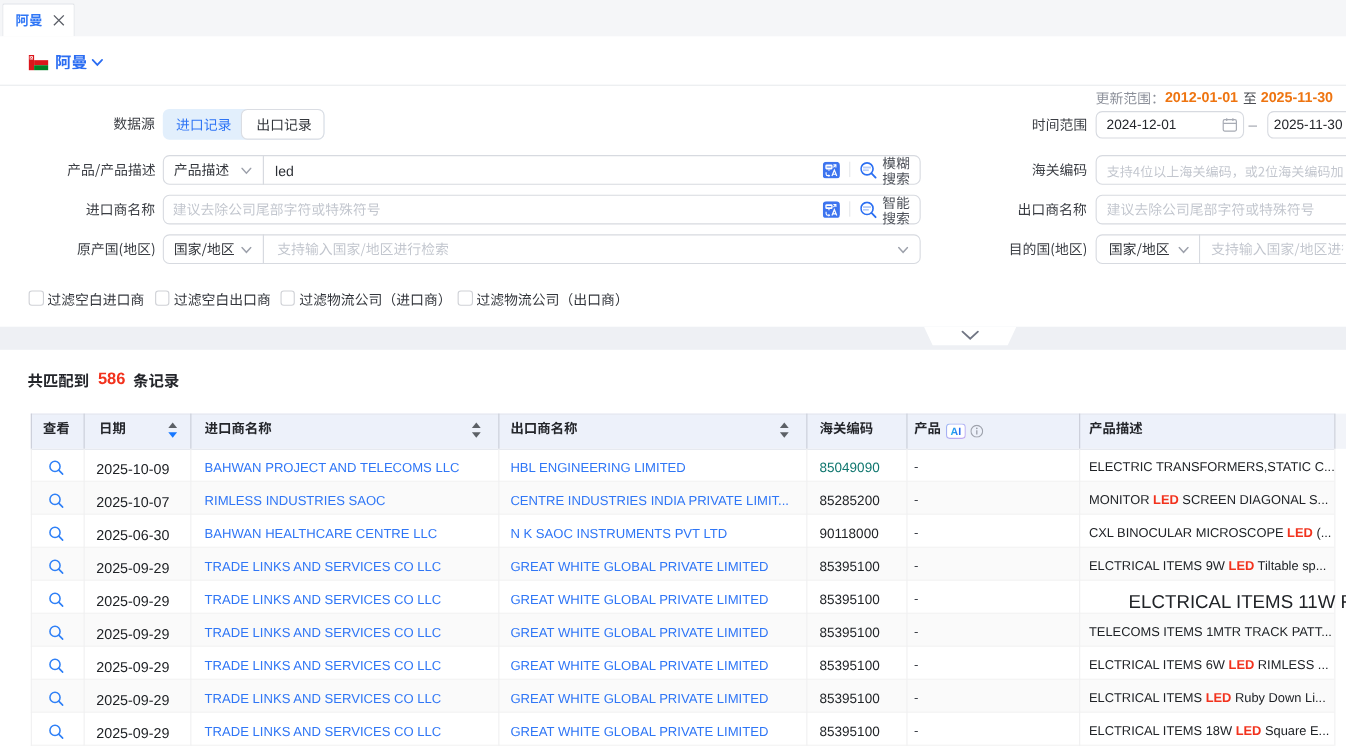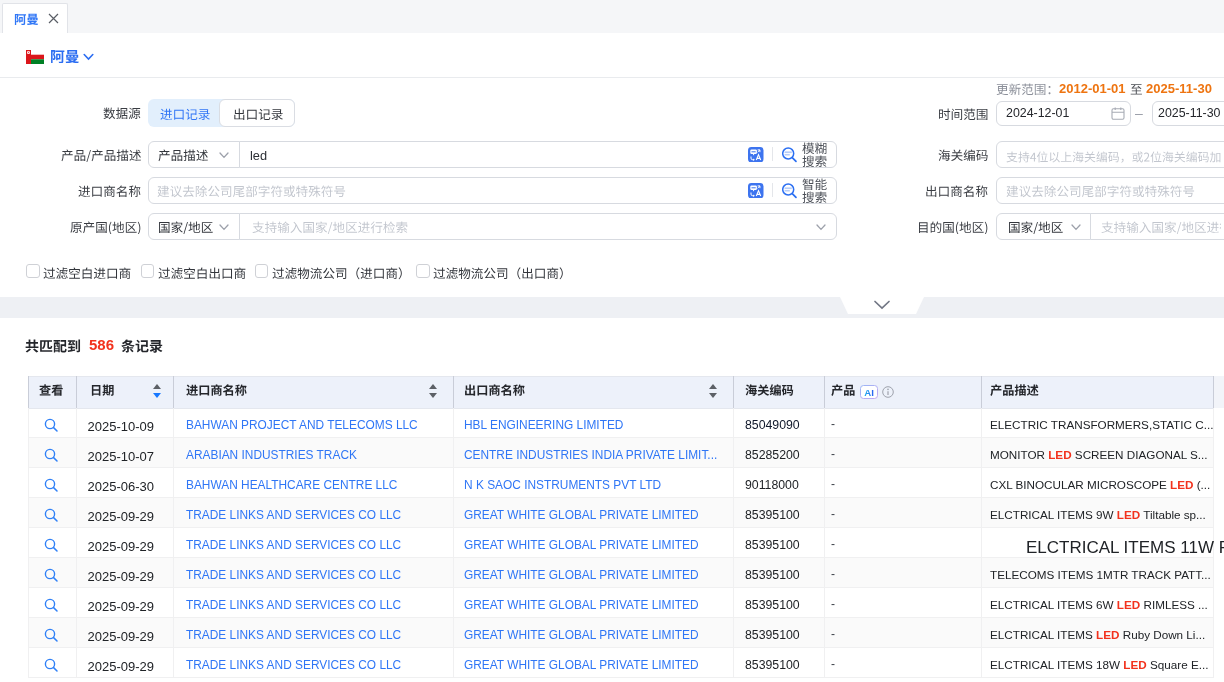--- a/index.html
+++ b/index.html
@@ -473,29 +473,29 @@
 <path d="M6 5.2 V9" stroke="#9ea2ac" stroke-width="1.2"></path>
     <circle cx="6" cy="3.4" r="0.8" fill="#9ea2ac"></circle>
 </svg>
 <svg class="abs" style="left:44px;top:417.5px" width="14" height="14" viewBox="0 0 14 14">
     <circle cx="6" cy="6" r="4.6" stroke="#2f80f7" stroke-width="1.4" fill="none"></circle>
     <path d="M9.6 9.6 L13 13" stroke="#2f80f7" stroke-width="1.5" stroke-linecap="round"></path>
   </svg>
 <div class="abs" style="left:87.5px;top:418.5px;font-size:13px;color:#202327">2025-10-09</div>
 <div class="abs" style="left:186px;top:418.2px;font-size:11.9px;color:#2f76f6">BAHWAN PROJECT AND TELECOMS LLC</div>
 <div class="abs" style="left:464px;top:418.2px;width:262px;overflow:hidden;white-space:nowrap;font-size:11.9px;color:#2f76f6">HBL ENGINEERING LIMITED</div>
-<div class="abs" style="left:745px;top:418.4px;font-size:12.3px;color:#0f172a">85049090</div>
+<div class="abs" style="left:745px;top:418.4px;font-size:12.3px;color:#0f766e">85049090</div>
 <div class="abs" style="left:831px;top:416.5px;font-size:12px;color:#3c4048">-</div>
 <div class="abs" style="left:990px;top:418.4px;width:224px;overflow:hidden;white-space:nowrap;font-size:11.7px;color:#202327">ELECTRIC TRANSFORMERS,STATIC C...</div>
 <svg class="abs" style="left:44px;top:447.5px" width="14" height="14" viewBox="0 0 14 14">
     <circle cx="6" cy="6" r="4.6" stroke="#2f80f7" stroke-width="1.4" fill="none"></circle>
     <path d="M9.6 9.6 L13 13" stroke="#2f80f7" stroke-width="1.5" stroke-linecap="round"></path>
   </svg>
 <div class="abs" style="left:87.5px;top:448.5px;font-size:13px;color:#202327">2025-10-07</div>
-<div class="abs" style="left:186px;top:448.2px;font-size:11.9px;color:#2f76f6">ARABIAN INDUSTRIES TRACK</div>
+<div class="abs" style="left:186px;top:448.2px;font-size:11.9px;color:#2f76f6">RIMLESS INDUSTRIES SAOC</div>
 <div class="abs" style="left:464px;top:448.2px;width:262px;overflow:hidden;white-space:nowrap;font-size:11.9px;color:#2f76f6">CENTRE INDUSTRIES INDIA PRIVATE LIMIT...</div>
 <div class="abs" style="left:745px;top:448.4px;font-size:12.3px;color:#202327">85285200</div>
 <div class="abs" style="left:831px;top:446.5px;font-size:12px;color:#3c4048">-</div>
 <div class="abs" style="left:990px;top:448.4px;width:224px;overflow:hidden;white-space:nowrap;font-size:11.7px;color:#202327">MONITOR <b style="color:#f2321d">LED</b> SCREEN DIAGONAL S...</div>
 <svg class="abs" style="left:44px;top:477.5px" width="14" height="14" viewBox="0 0 14 14">
     <circle cx="6" cy="6" r="4.6" stroke="#2f80f7" stroke-width="1.4" fill="none"></circle>
     <path d="M9.6 9.6 L13 13" stroke="#2f80f7" stroke-width="1.5" stroke-linecap="round"></path>
   </svg>
 <div class="abs" style="left:87.5px;top:478.5px;font-size:13px;color:#202327">2025-06-30</div>
 <div class="abs" style="left:186px;top:478.2px;font-size:11.9px;color:#2f76f6">BAHWAN HEALTHCARE CENTRE LLC</div>

